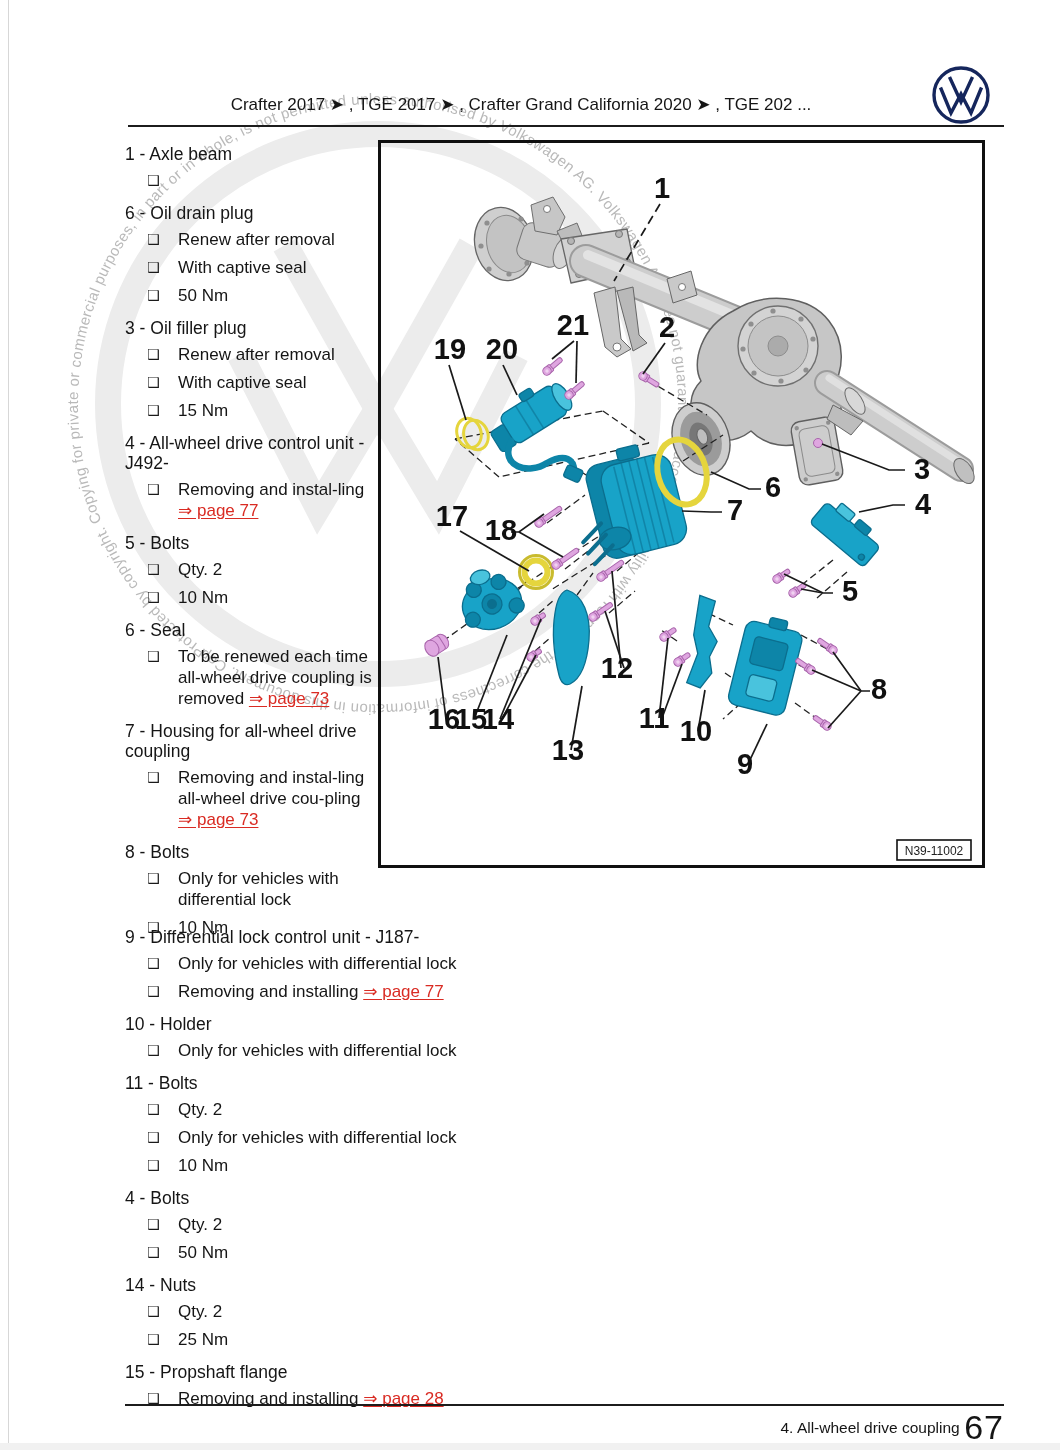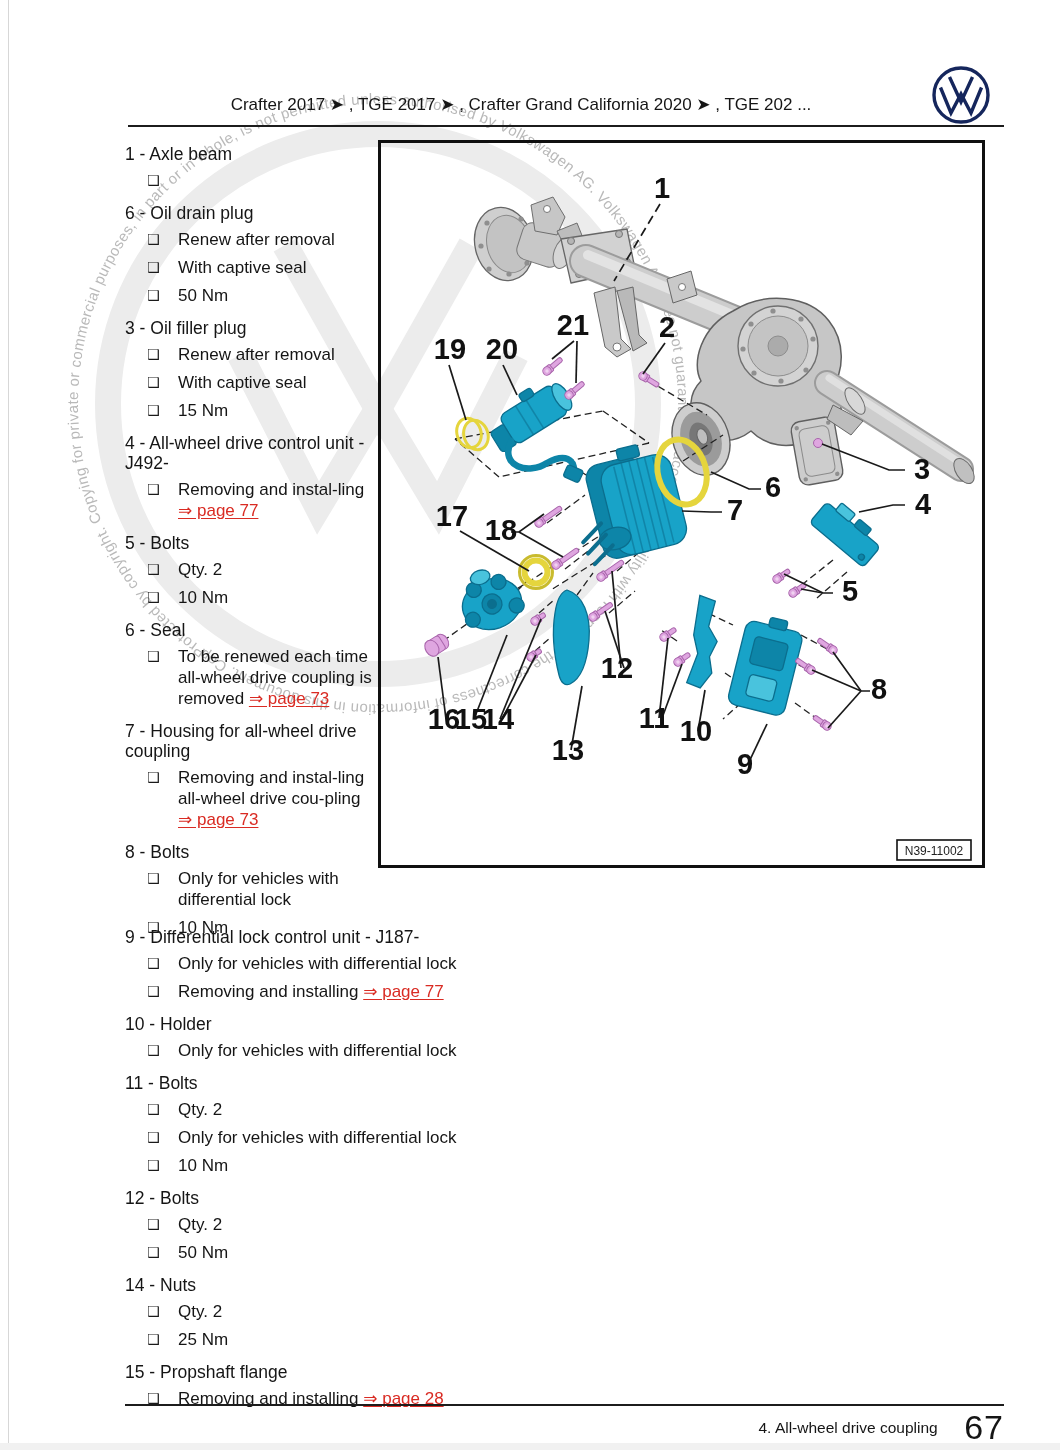--- a/index.html
+++ b/index.html
@@ -24,21 +24,21 @@
   .cbx{flex:none;width:31px;font-size:14px;line-height:21px;color:#1a1a1a;}
   .subtext{flex:1;}
   a.plink{color:var(--red);text-decoration:underline;text-underline-offset:2px;cursor:pointer;}
   
   #dia{position:absolute;left:378px;top:140px;width:607px;height:728px;border:3px solid #101010;
        box-sizing:border-box;z-index:1;background:transparent;}
   
   #ftr-rule{position:absolute;left:125px;top:1404px;width:879px;height:2px;background:#1c1c1c;z-index:2;}
   #ftr{position:absolute;left:125px;top:1408px;width:879px;text-align:right;z-index:2;}
   #ftr .sec{font-size:15.5px;vertical-align:6px;}
-  #ftr .pno{font-size:34px;letter-spacing:1px;margin-left:22px;}
+  #ftr .pno{font-size:34px;letter-spacing:1px;}
   
   #edge{position:absolute;left:8px;top:0;width:1px;height:1450px;background:#d7d7d7;z-index:3;}
   #bband{position:absolute;left:0;top:1443px;width:1060px;height:7px;background:#f1f1f1;z-index:3;}
 </style>
 <style>
   #page{--red:#d92b23;}
   #vwlogo g{stroke:#15265c;}
   #wm-emblem{stroke:#ececec;}
   #wm-text{fill:#b9b9b9;}
   .f-teal{fill:#18a3c8;stroke:#0b6e8e;}
@@ -190,21 +190,21 @@
         <div class="sub">
           <span class="cbx">❑</span>
           <span class="subtext">Only for vehicles with differential lock</span>
         </div>
         <div class="sub">
           <span class="cbx">❑</span>
           <span class="subtext">10 Nm</span>
         </div>
       </div>
       <div class="part">
-        <div class="part-title">12 - Bolts</div>
+        <div class="part-title">4 - Bolts</div>
         <div class="sub">
           <span class="cbx">❑</span>
           <span class="subtext">Qty. 2</span>
         </div>
         <div class="sub">
           <span class="cbx">❑</span>
           <span class="subtext">50 Nm</span>
         </div>
       </div>
       <div class="part">

